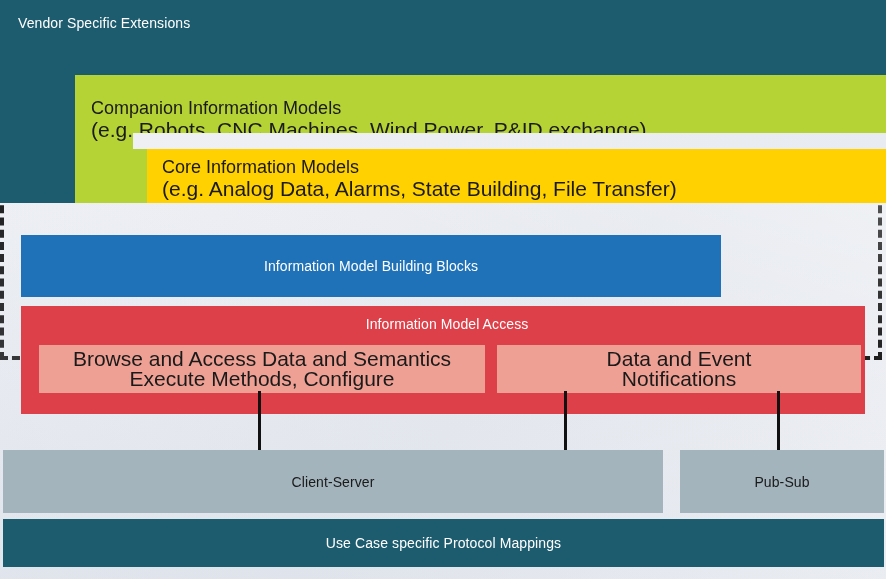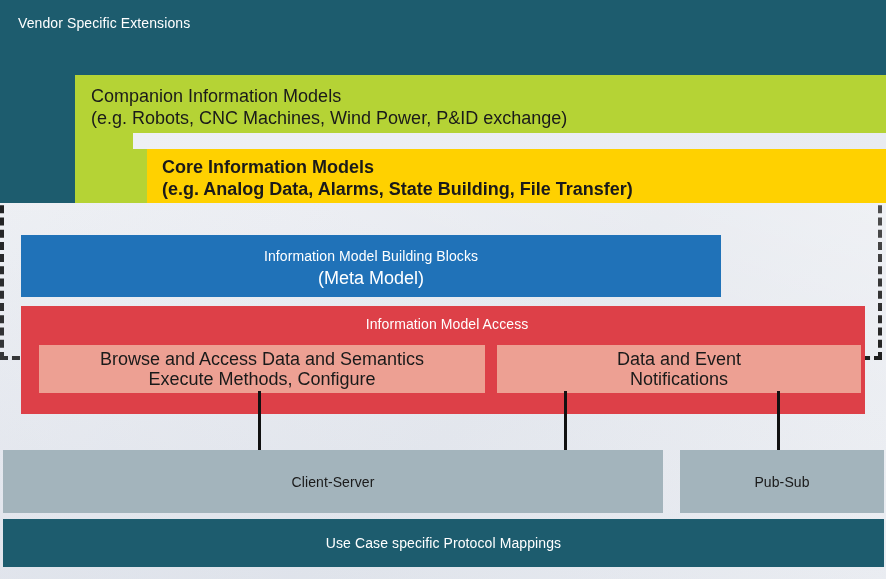--- a/index.html
+++ b/index.html
@@ -35,21 +35,21 @@
   .title-lg {
     font-size:14px;
     line-height:24px;
     letter-spacing:0.1px;
   }
   .title-md {
     font-size:18px;
     line-height:23px;
   }
   .sub {
-    font-size:18px;
+    font-size:21px;
     line-height:20px;
   }
   .center { text-align:center; }
   .white { color:#ffffff; }
   .dark { color:#1a1a1a; }
 
   
   #vendor {
     left:0; top:0; width:886px; height:203px;
     background:#1d5c6e;
@@ -62,28 +62,27 @@
     left:60px; top:59px; width:826px; height:144px;
     background:transparent;
   }
 
   
   #companion {
     left:75px; top:75px; width:811px; height:128px;
     background:#b5d335;
     align-items:flex-start;
   }
-  #companion .txtwrap { padding:10px 0 0 16px; }
+  #companion .txtwrap { padding:22px 0 0 16px; }
 
   
   #core {
     left:147px; top:149px; width:739px; height:54px;
     background:#ffd100;
     align-items:flex-start;
-    font-weight:bold;
   }
   #core .txtwrap { padding:7px 0 0 15px; }
 
   
   #dashed {
     left:2px; top:216px; width:882px; height:216px;
     border:4px dashed #111111;
     background:transparent;
   }
 
@@ -168,21 +167,20 @@
       <div class="title-md dark">Core Information Models</div>
       <div class="sub dark">(e.g. Analog Data, Alarms, State Building, File Transfer)</div>
     </div>
   </div>
 
   <div id="dashed"></div>
 
   <div class="block" id="meta">
     <div class="txtwrap center">
       <div class="title-lg white">Information Model Building Blocks</div>
-      <div class="sub white">(Meta Model)</div>
     </div>
   </div>
 
   <div class="block" id="access">
     <div class="txtwrap center hdr">
       <div class="title-lg white">Information Model Access</div>
     </div>
   </div>
 
   <div class="pinkbox" id="pink-left">

